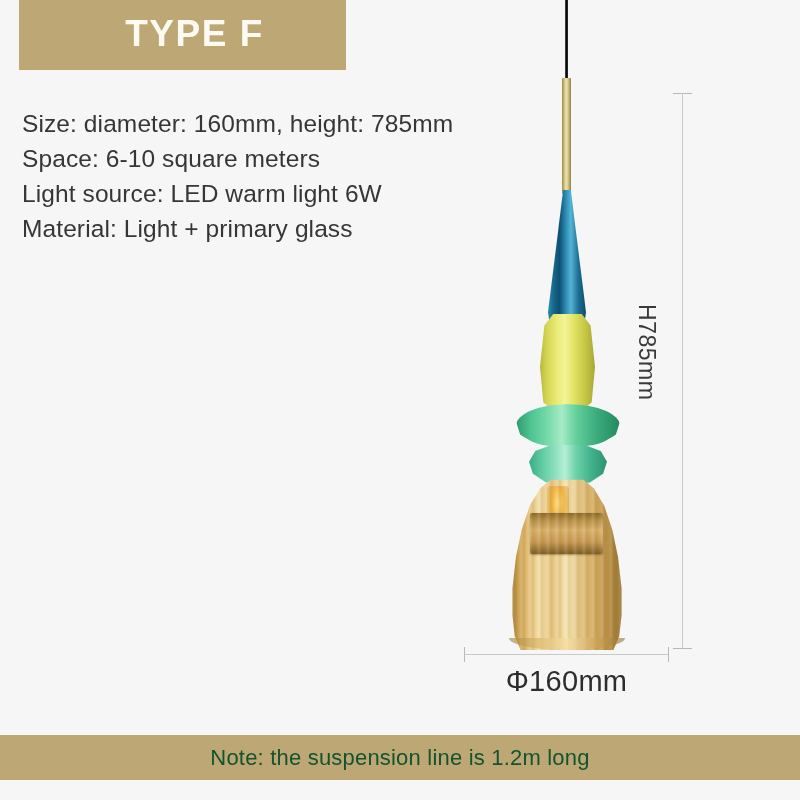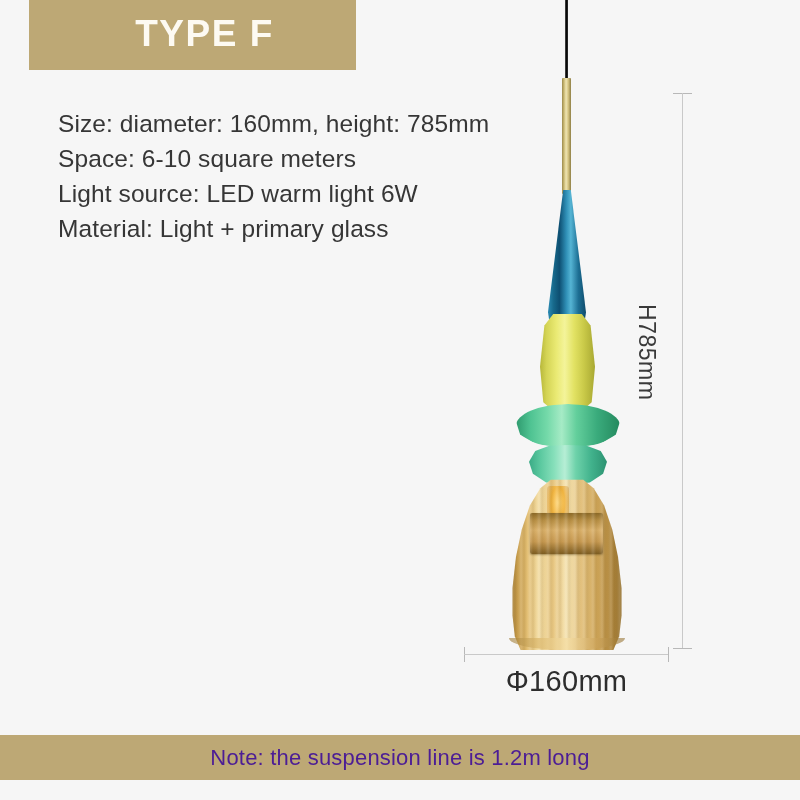--- a/index.html
+++ b/index.html
@@ -18,21 +18,21 @@
   #page {
     position: relative;
     width: 800px;
     height: 800px;
     background: #f6f6f6;
   }
 
   
   .type-banner {
     position: absolute;
-    left: 29px;
+    left: 19px;
     top: 0px;
     width: 327px;
     height: 70px;
     background: #bda875;
     display: flex;
     align-items: center;
     justify-content: center;
   }
   .type-banner-label {
     color: #fdfaf2;
@@ -44,21 +44,20 @@
     padding-bottom: 3px;
     white-space: nowrap;
   }
 
   
   .spec-list {
     position: absolute;
     left: 22px;
     top: 106px;
     width: 540px;
-    margin-left: 36px;
   }
   .spec-line {
     color: #363636;
     font-size: 24.5px;
     line-height: 35px;
     white-space: nowrap;
     letter-spacing: 0.1px;
   }
 
   
@@ -330,21 +329,21 @@
     left: 0px;
     top: 735px;
     width: 800px;
     height: 45px;
     background: #bda875;
     display: flex;
     align-items: center;
     justify-content: center;
   }
   .note-bar-text {
-    color: #4c1d95;
+    color: #14532d;
     font-size: 22px;
     letter-spacing: 0.2px;
     white-space: nowrap;
   }
 </style>
 </head>
 <body>
 
 <div id="page">
 

